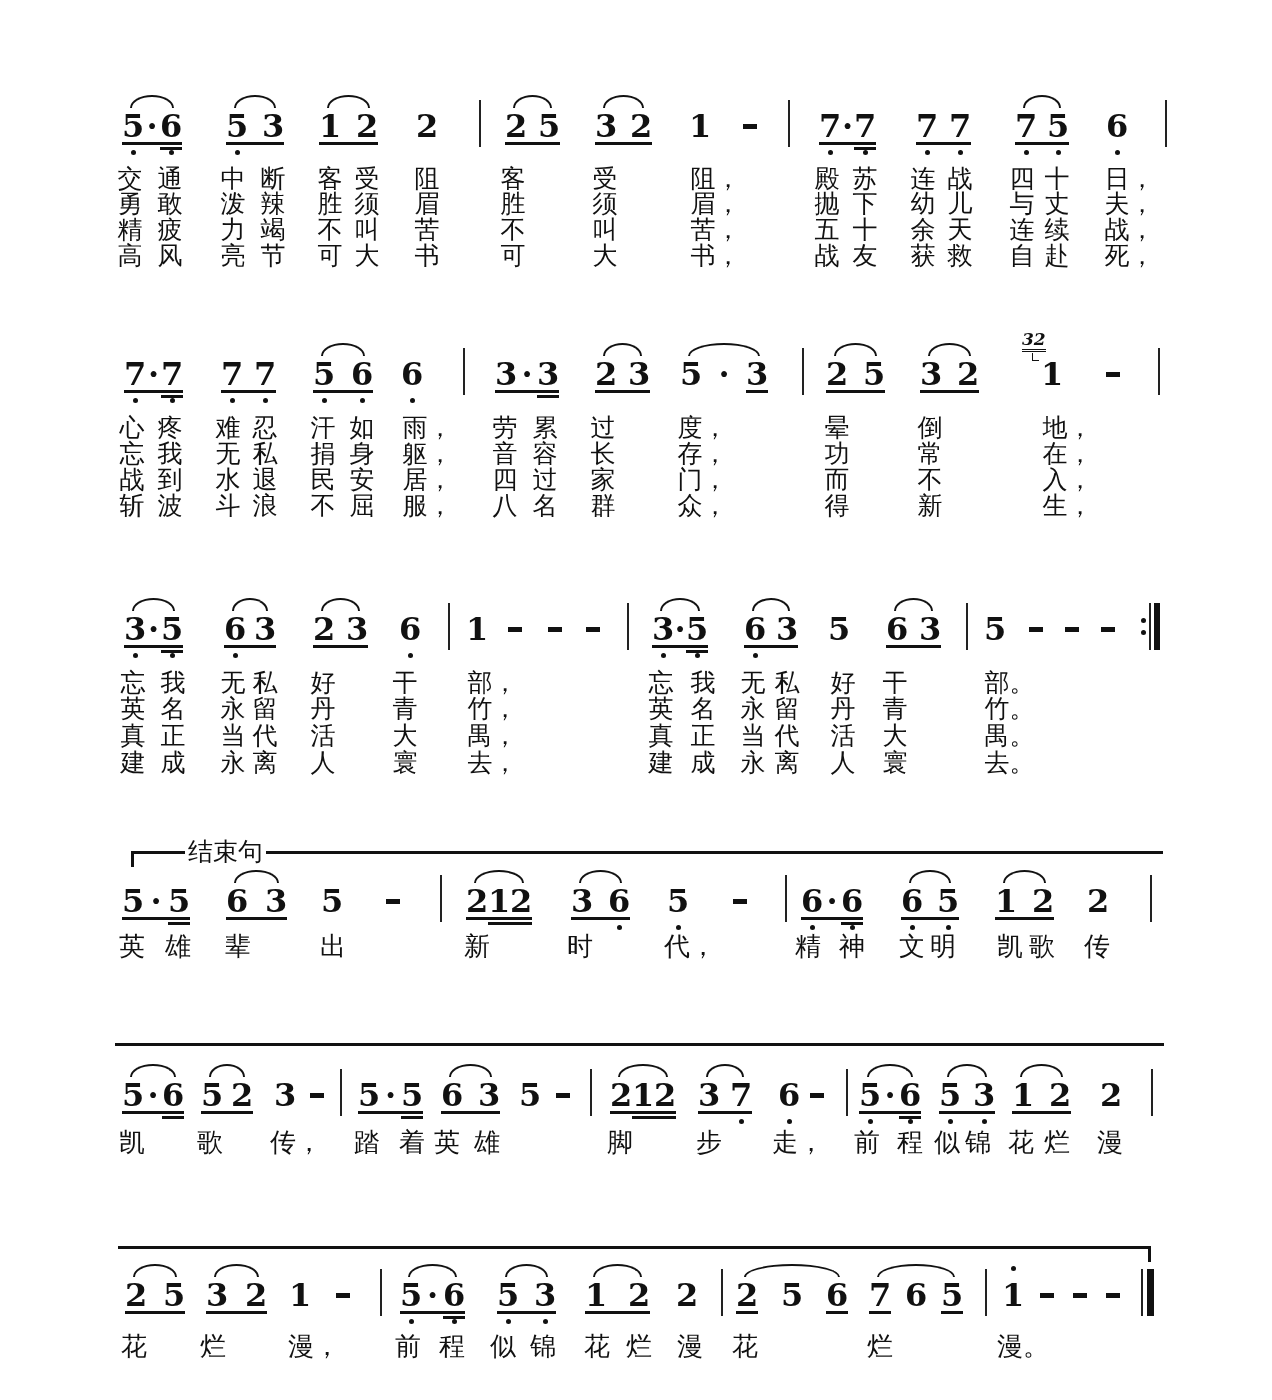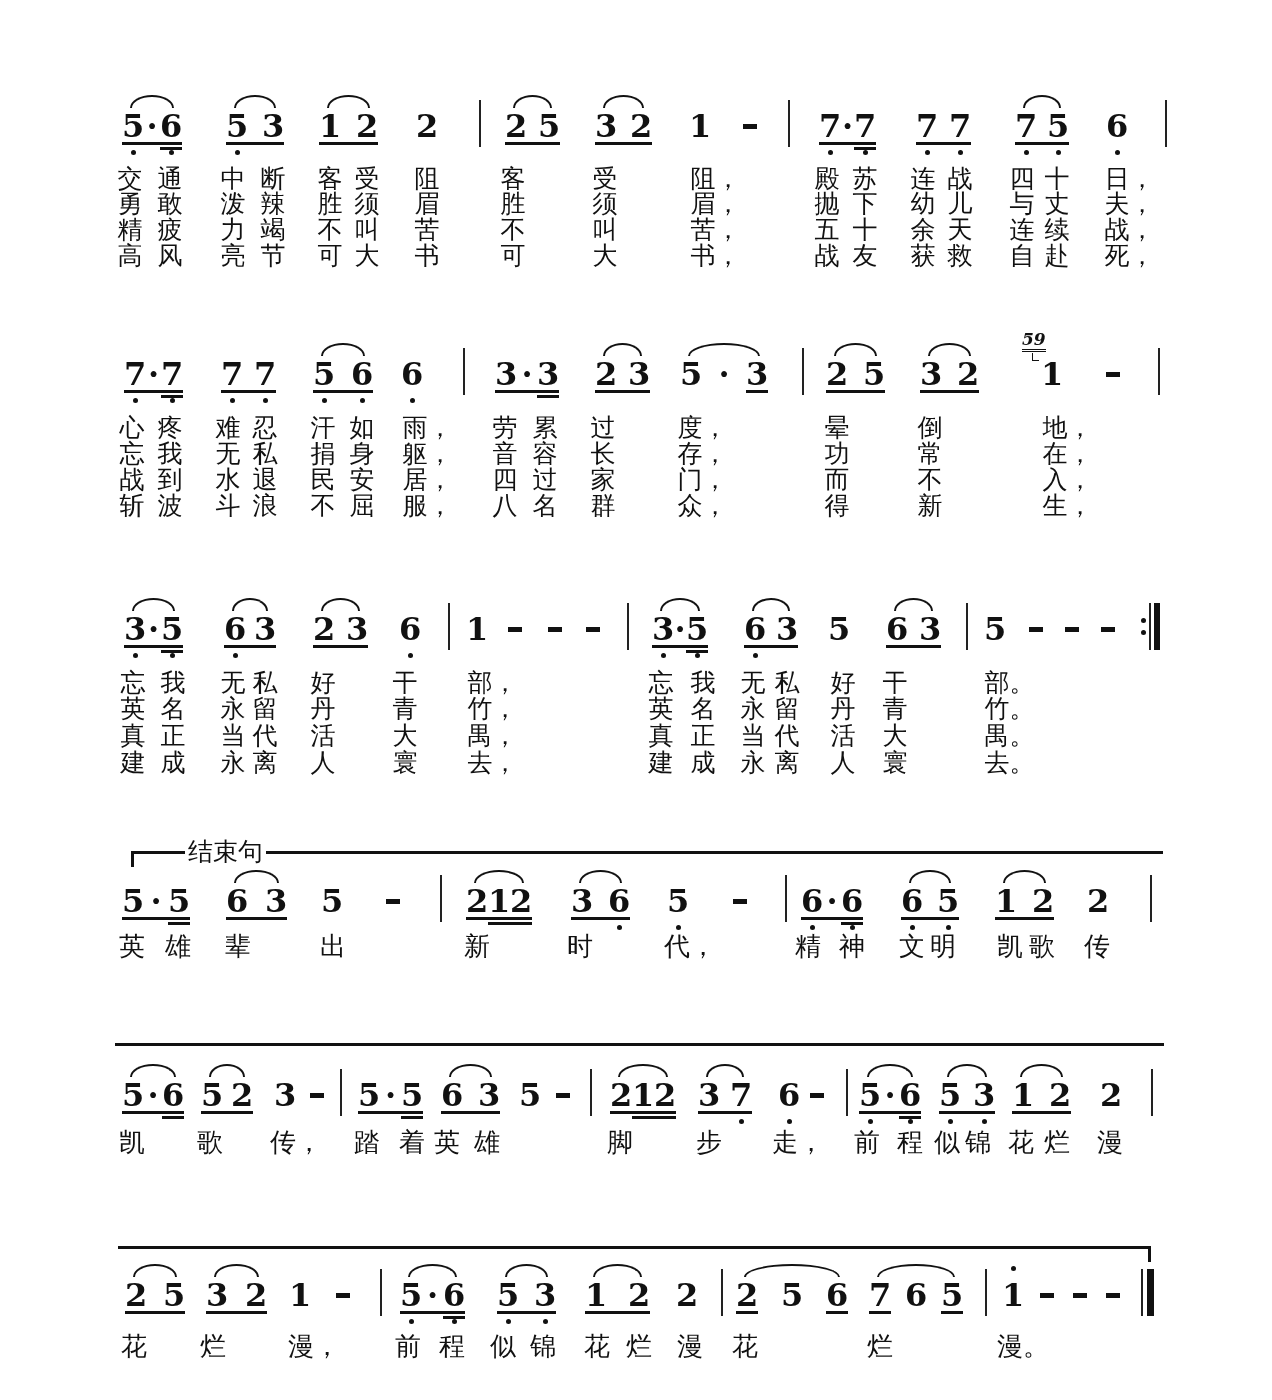--- a/index.html
+++ b/index.html
@@ -262,21 +262,21 @@
         <span class="slur" style="left: 8px; width: 43px;"></span>
       </div>
       <div class="grp" style="left: 920px; top: 358px;">
         <span class="tk" style="width: 22px;"><span class="txt">3</span><span class="ul1"></span></span>
         <span class="tk" style="width: 15px;"><span class="txt"> </span><span class="ul1"></span></span>
         <span class="tk" style="width: 22px;"><span class="txt">2</span><span class="ul1"></span></span>
         <span class="slur" style="left: 8px; width: 43px;"></span>
       </div>
       <div class="grp" style="left: 1041px; top: 358px;">
         <span class="tk" style="width: 22px;"><span class="txt">1</span></span>
-        <span class="grace">59</span>
+        <span class="grace">32</span>
         <span class="grace-hook"></span>
       </div>
       <div class="grp" style="left: 1102px; top: 358px;">
         <span class="tk dash" style="width: 22px;"><span class="txt">-</span><span class="dbar"></span></span>
       </div>
       <div class="bar single" style="left: 1158px; top: 348px;">
         <div class="thin" style="left: 0px;"></div>
       </div>
       <span class="ly" style="left: 119.5px; top: 414.5px; font-size: 25px; line-height: 25px;">心</span>
       <span class="ly" style="left: 157.5px; top: 414.5px; font-size: 25px; line-height: 25px;">疼</span>

